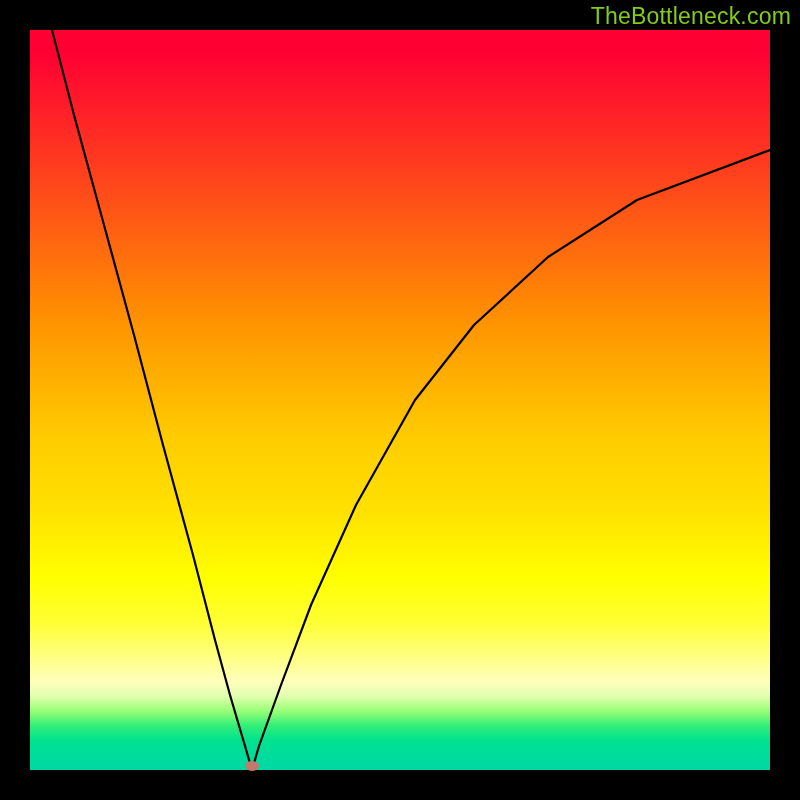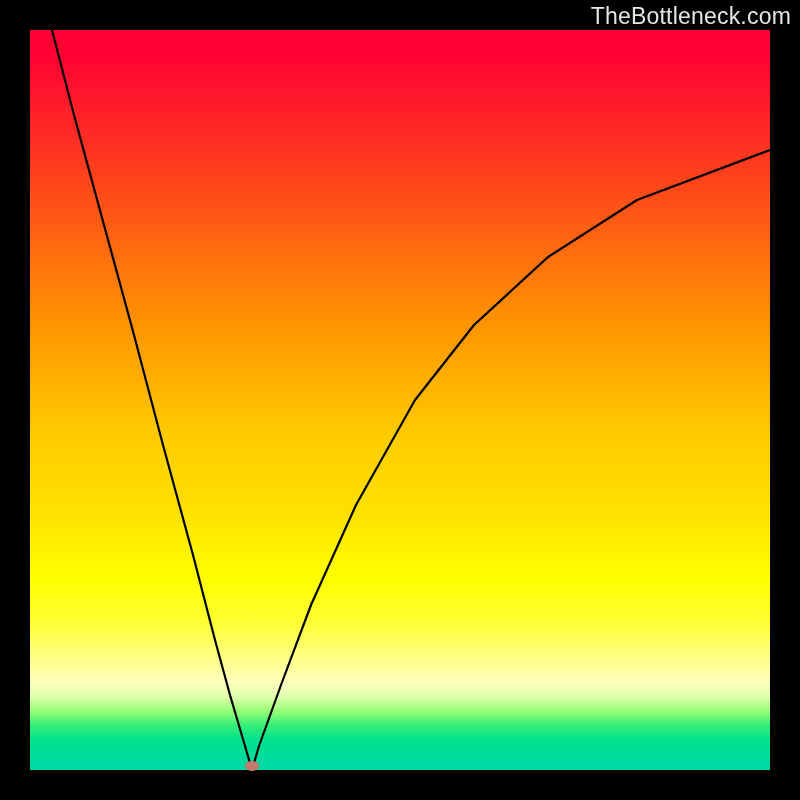--- a/index.html
+++ b/index.html
@@ -32,21 +32,21 @@
       #99ff77 92%,
       #33ee77 94%,
       #00e28f 96%,
       #00d7a7 100%
     );
   }
   .watermark {
     position: absolute;
     top: 3px;
     right: 9px;
-    color: #e5e5e5;
+    color: #84cc16;
     font-size: 23px;
     font-weight: 400;
     letter-spacing: 0.2px;
     user-select: none;
   }
   svg.curve {
     position: absolute;
     left: 0;
     top: 0;
     width: 740px;

